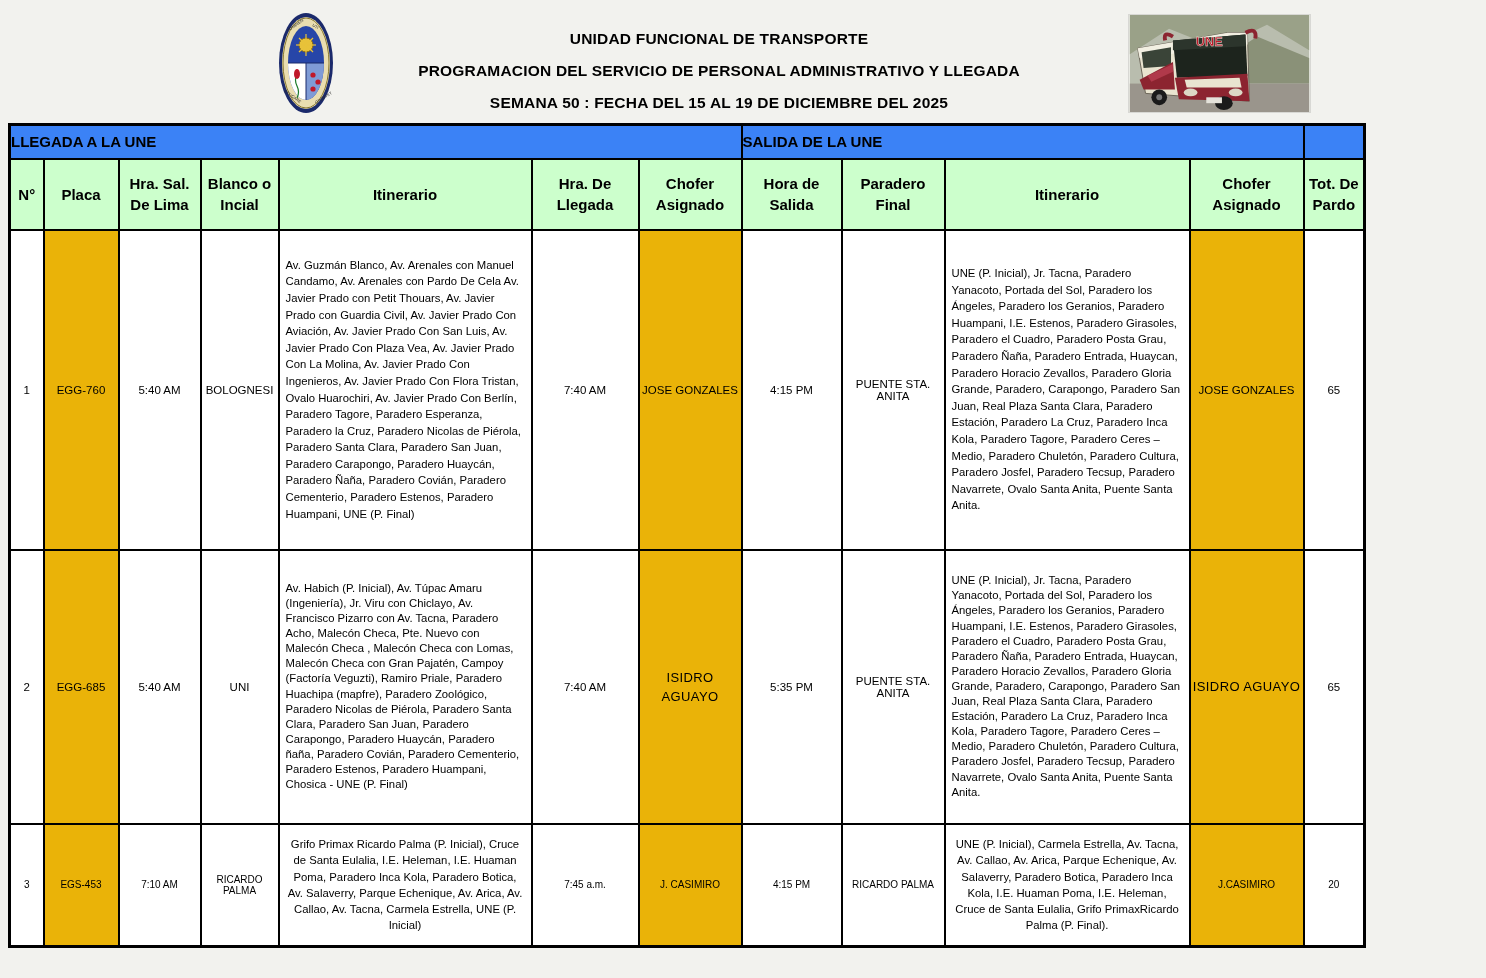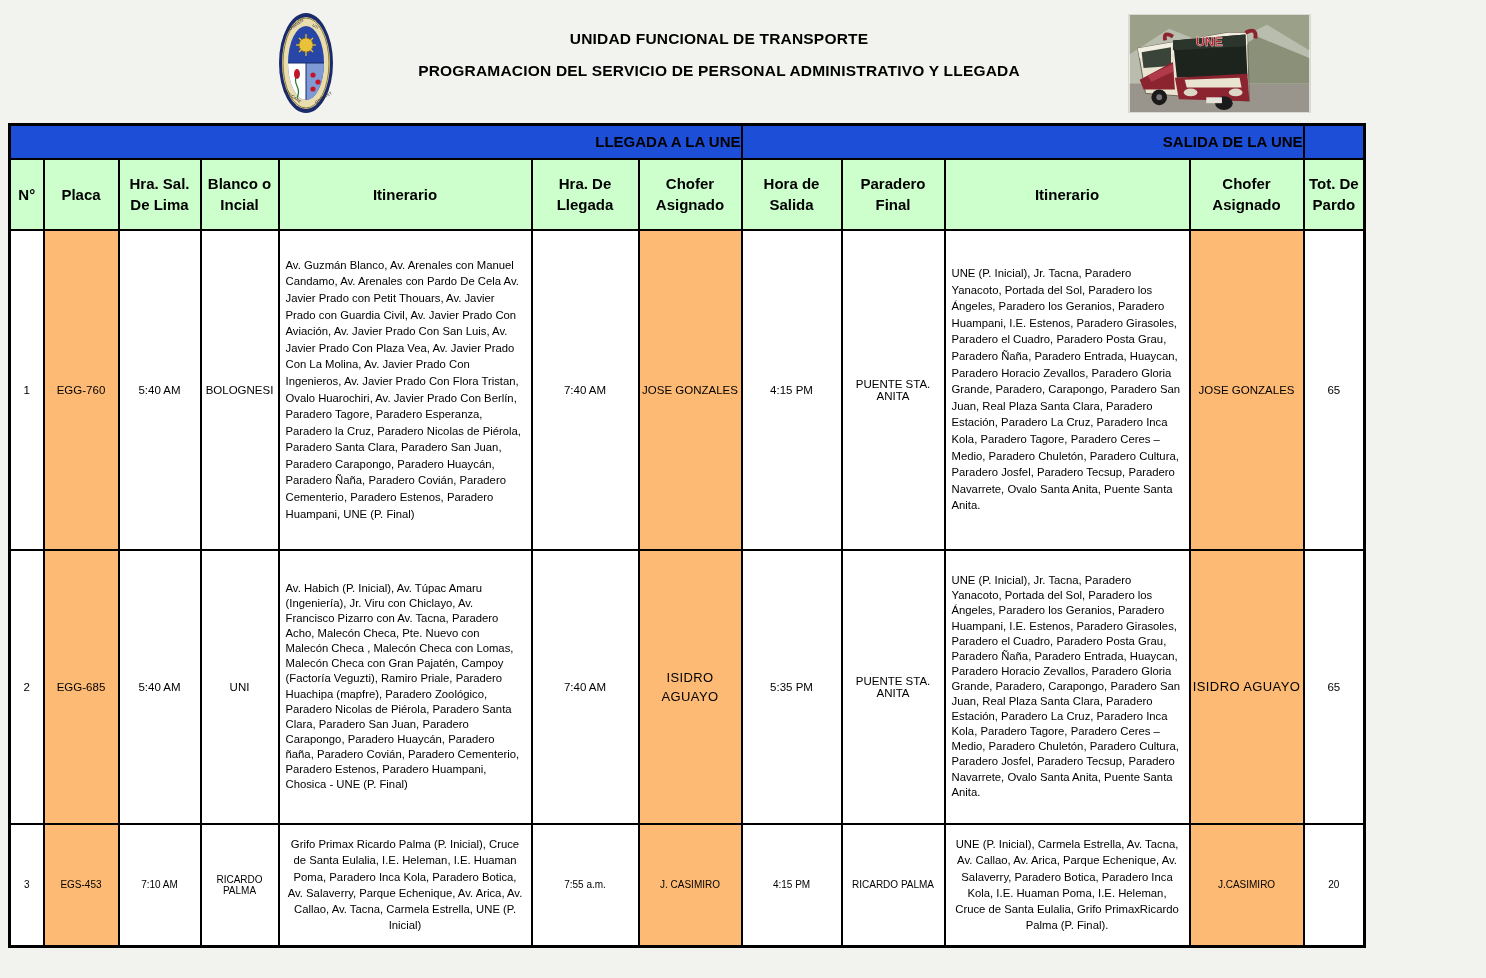--- a/index.html
+++ b/index.html
@@ -12,26 +12,26 @@
   .hdr-titles { position:absolute; left:285px; top:30px; width:840px; text-align:center; color:#000;padding-left:28px; }
   .hdr-titles .t { font-weight:bold; font-size:15.5px; letter-spacing:0.2px; margin-bottom:14px; white-space:nowrap; }
   .hdr-bus { position:absolute; left:1128px; top:14px; width:183px; height:99px; border:1px solid #d8d8d4; }
 
   
   table.sched { position:absolute; left:8px; top:123px; width:1355px;
                 border-collapse:collapse; table-layout:fixed; border:3px solid #000;
                 color:#000; }
   table.sched th, table.sched td { border:2px solid #000; overflow:hidden; }
 
-  tr.band th { height:34px; background:#1d4ed8; font-size:15px; font-weight:bold; text-align:right; vertical-align:middle; }
+  tr.band th { height:34px; background:#3b82f6; font-size:15px; font-weight:bold; text-align:left; vertical-align:middle; }
   tr.cols th { height:71px; background:#ccffcc; font-size:15px; font-weight:bold; text-align:center; vertical-align:middle; line-height:21px; padding:0 2px; }
 
   td { background:#fff; vertical-align:middle; }
   td.cc { text-align:center; font-size:11.5px; padding:0 2px; }
-  td.gray { background:#fdba74; }
+  td.gray { background:#eab308; }
   td.itin { text-align:left; font-size:11.3px; line-height:16.6px; padding:4px 6px; vertical-align:middle; }
 
   tr.r1 { height:320px; }
   tr.r2 { height:274px; }
   tr.r3 { height:123px; }
 
   tr.r2 td.itin { line-height:15.1px; }
   tr.r2 td.chofer { font-size:13px; letter-spacing:0.4px; line-height:19px; }
   tr.r3 td.cc { font-size:10px; }
   tr.r3 td.itin { line-height:16.2px;text-align:center; }
@@ -66,20 +66,21 @@
     <path d="M19,62 q-3,6 0,12 q3,6 0,12" stroke="#1a7a2a" stroke-width="1.2" fill="none"></path>
     <ellipse cx="19" cy="62" rx="3" ry="5" fill="#c0182a"></ellipse>
     <circle cx="35" cy="63" r="2.6" fill="#c0182a"></circle>
     <circle cx="40" cy="70" r="2.6" fill="#c0182a"></circle>
     <circle cx="35" cy="77" r="2.6" fill="#c0182a"></circle>
   </svg>
 
   <div class="hdr-titles">
     <div class="t">UNIDAD FUNCIONAL DE TRANSPORTE</div>
     <div class="t">PROGRAMACION DEL SERVICIO DE PERSONAL ADMINISTRATIVO Y LLEGADA</div>
+    <div class="t">SEMANA 50 : FECHA DEL  15 AL 19  DE DICIEMBRE DEL 2025</div>
   </div>
 
   <svg class="hdr-bus" viewBox="0 0 183 99">
     <rect x="0" y="0" width="183" height="99" fill="#b9bdae"></rect>
     <polygon points="0,40 40,14 90,34 140,10 183,36 183,0 0,0" fill="#9aa188"></polygon>
     <polygon points="95,45 130,22 183,44 183,70 95,70" fill="#8a9178"></polygon>
     <rect x="0" y="70" width="183" height="29" fill="#9a958c"></rect>
 
     <polygon points="8,34 100,18 120,18 122,88 16,80" fill="#e9e4d0" stroke="#6a6458" stroke-width="1"></polygon>
     <polygon points="8,34 100,18 120,18 120,30 10,44" fill="#f2efe2"></polygon>
@@ -171,21 +172,21 @@
         <td class="itin">UNE (P. Inicial), Jr. Tacna, Paradero Yanacoto, Portada del Sol, Paradero los Ángeles, Paradero los Geranios, Paradero Huampani, I.E. Estenos, Paradero Girasoles, Paradero el Cuadro, Paradero Posta Grau, Paradero Ñaña, Paradero Entrada, Huaycan, Paradero Horacio Zevallos, Paradero Gloria Grande, Paradero, Carapongo, Paradero San Juan, Real Plaza Santa Clara, Paradero Estación, Paradero La Cruz, Paradero Inca Kola, Paradero Tagore, Paradero  Ceres – Medio, Paradero  Chuletón, Paradero Cultura, Paradero  Josfel, Paradero  Tecsup, Paradero Navarrete, Ovalo Santa Anita, Puente Santa Anita.</td>
         <td class="cc gray chofer">ISIDRO AGUAYO</td>
         <td class="cc">65</td>
       </tr>
       <tr class="r3">
         <td class="cc">3</td>
         <td class="cc gray">EGS-453</td>
         <td class="cc">7:10 AM</td>
         <td class="cc">RICARDO PALMA</td>
         <td class="itin">Grifo Primax Ricardo Palma (P. Inicial), Cruce de Santa Eulalia, I.E. Heleman, I.E. Huaman Poma, Paradero Inca Kola, Paradero Botica, Av. Salaverry, Parque Echenique, Av. Arica, Av. Callao, Av. Tacna, Carmela Estrella, UNE (P. Inicial)</td>
-        <td class="cc">7:55 a.m.</td>
+        <td class="cc">7:45 a.m.</td>
         <td class="cc gray chofer">J. CASIMIRO</td>
         <td class="cc">4:15 PM</td>
         <td class="cc">RICARDO PALMA</td>
         <td class="itin">UNE (P. Inicial), Carmela Estrella, Av. Tacna, Av. Callao, Av. Arica, Parque Echenique, Av. Salaverry, Paradero Botica, Paradero Inca Kola, I.E. Huaman Poma, I.E. Heleman, Cruce de Santa Eulalia, Grifo PrimaxRicardo Palma (P. Final).</td>
         <td class="cc gray chofer">J.CASIMIRO</td>
         <td class="cc">20</td>
       </tr>
     </tbody>
   </table>
 

